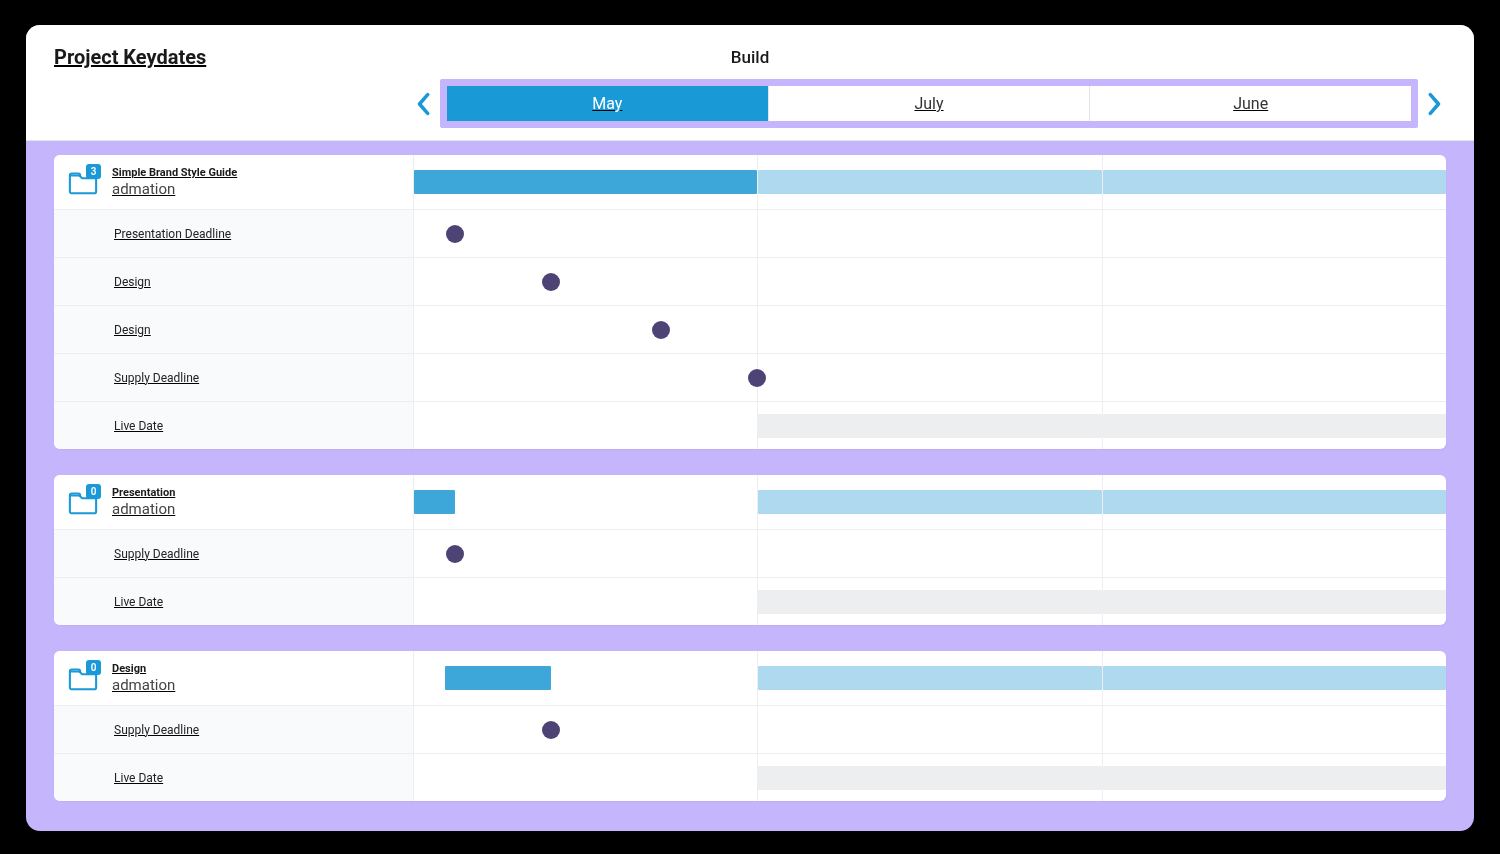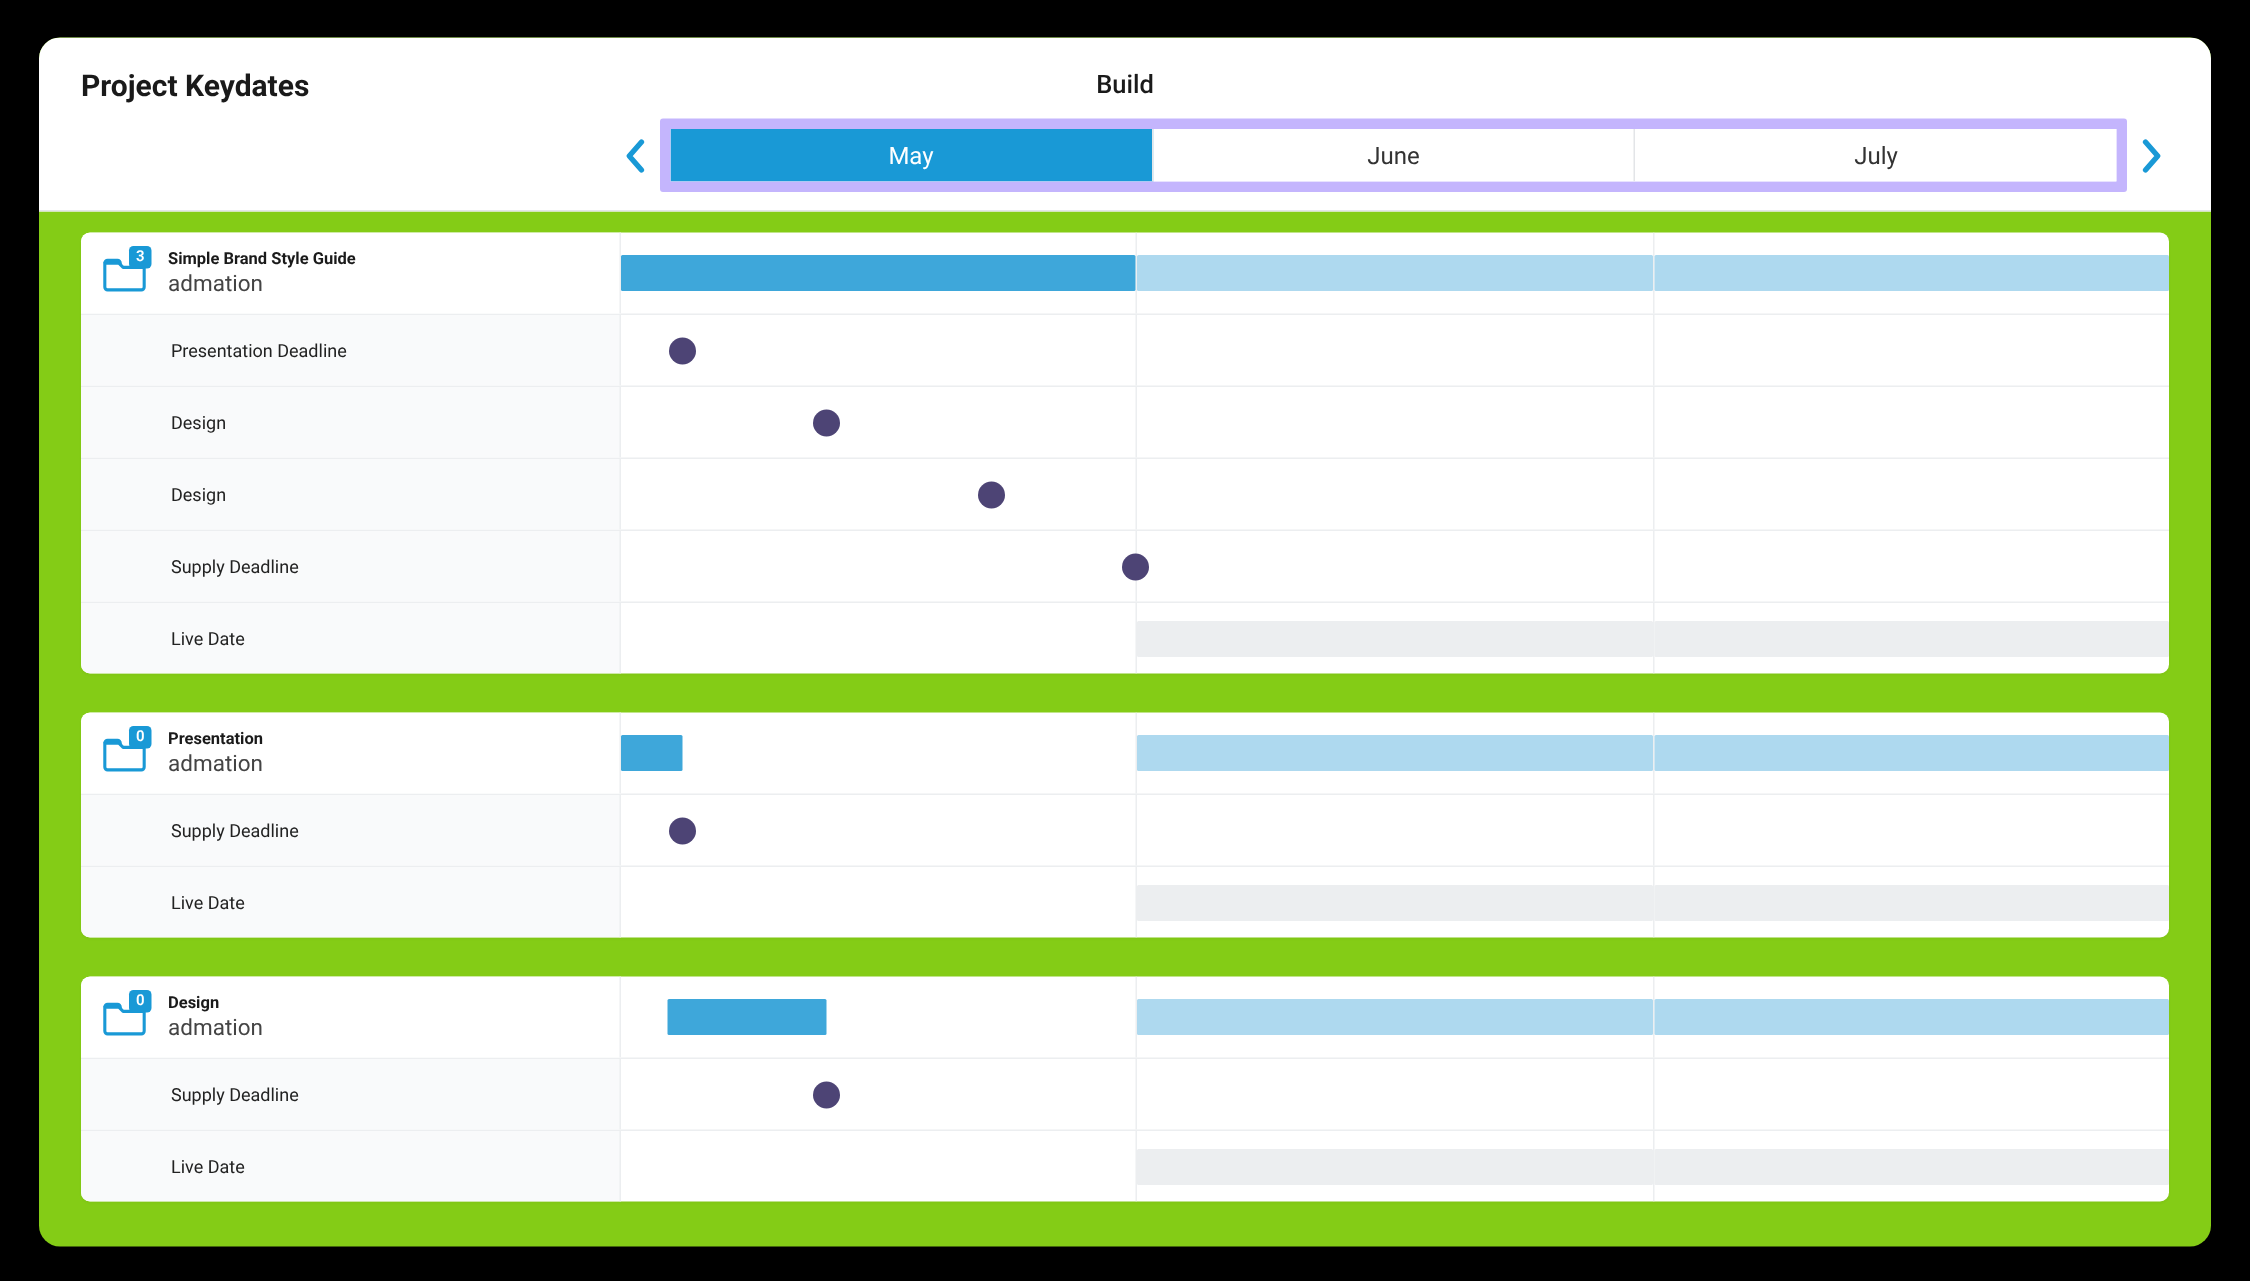--- a/index.html
+++ b/index.html
@@ -8,25 +8,26 @@
     background: #000;
     font-family: -apple-system, BlinkMacSystemFont, "Segoe UI", Roboto, Helvetica, Arial, sans-serif;
     display: flex;
     align-items: flex-start;
     justify-content: center;
     padding: 25px;
   }
   .window {
     width: 1448px;
     height: 806px;
-    background: #84cc16;
+    background: #c4b5fd;
     border-radius: 14px;
     overflow: hidden;
     position: relative;
     box-shadow: 0 0 0 1px rgba(0,0,0,0.08);
+    text-decoration: underline;
   }
 
   
   .header {
     background: #fff;
     border-bottom: 1px solid #e3e5e8;
     padding: 20px 28px 0 28px;
   }
   .header-top {
     display: flex;
@@ -197,22 +198,22 @@
       <div style="width:1px"></div>
     </div>
     <div class="month-nav">
       <div class="chevron">
         <svg viewBox="0 0 12 20">
             <path d="M10 2 L3 10 L10 18" stroke="currentColor" stroke-width="3" fill="none" stroke-linecap="round" stroke-linejoin="round"></path>
           </svg>
       </div>
       <div class="months" id="months">
           <div class="month active">May</div>
+          <div class="month">July</div>
           <div class="month">June</div>
-          <div class="month">July</div>
         </div>
       <div class="chevron">
         <svg viewBox="0 0 12 20">
             <path d="M2 2 L9 10 L2 18" stroke="currentColor" stroke-width="3" fill="none" stroke-linecap="round" stroke-linejoin="round"></path>
           </svg>
       </div>
     </div>
   </div>
 
   <div class="body" id="body">

